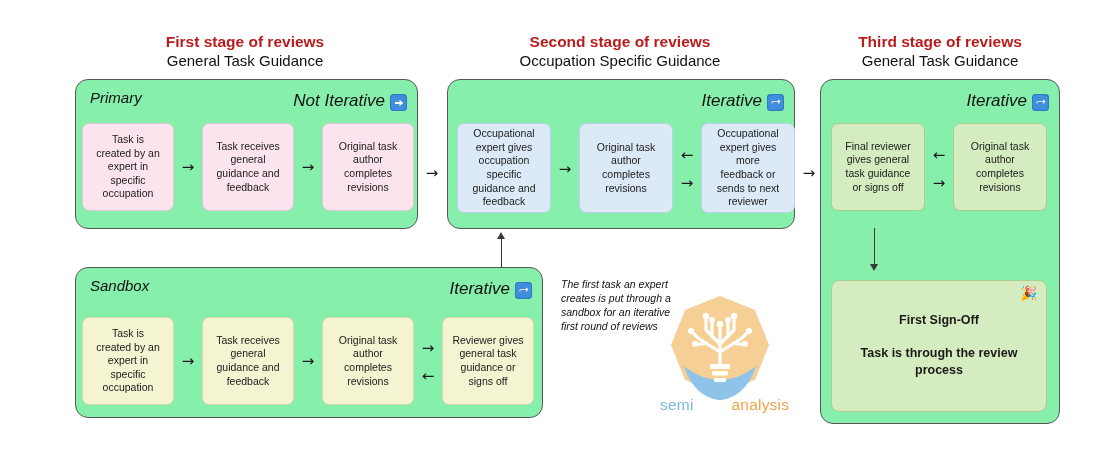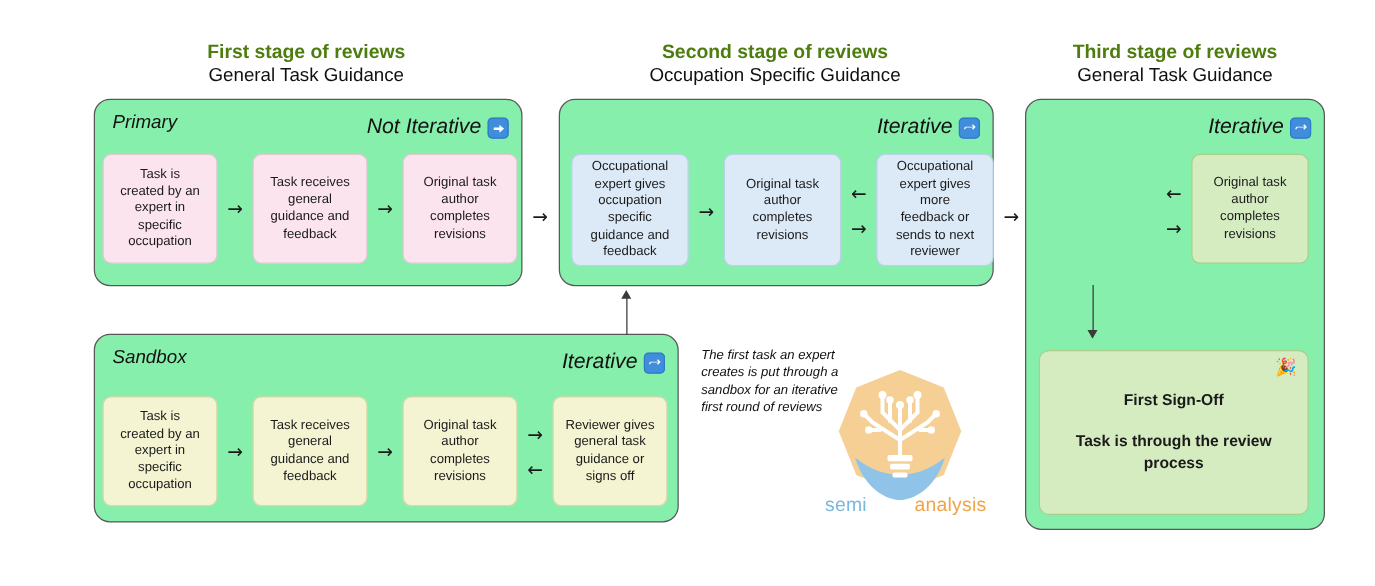--- a/index.html
+++ b/index.html
@@ -8,21 +8,21 @@
     background:#ffffff;
     font-family:"Liberation Sans", sans-serif;
     color:#1a1a1a;
     overflow:hidden;
     position:relative;
   }
   .canvas{position:relative;width:1100px;height:469px;}
 
   
   .stage-head{position:absolute;text-align:center;line-height:1.22;}
-  .stage-head .t1{font-size:15.5px;font-weight:bold;color:#4d7c0f;white-space:nowrap;}
+  .stage-head .t1{font-size:15.5px;font-weight:bold;color:#b91c1c;white-space:nowrap;}
   .stage-head .t2{font-size:15px;color:#101010;white-space:nowrap;}
 
   
   .group{
     position:absolute;
     border:1.3px solid #585858;
     border-radius:13px;
     background:#86efac;
     box-sizing:border-box;
   }
@@ -236,20 +236,24 @@
   <div class="group" style="left:820px;top:79px;width:240px;height:345px;">
     <div class="badge">
       <span>Iterative</span>
       <span class="badge-ico">
         <svg width="12" height="12" viewBox="0 0 24 24" aria-hidden="true">
           <path d="M6.5 8.6h11l-2.3-2.3 1.5-1.5 4.3 4.3-4.3 4.3-1.5-1.5 2.1-2.1h-11A1.8 1.8 0 0 0 4.8 11.5v1.2H2.6v-1.2A3.9 3.9 0 0 1 6.5 8.6z" fill="#ffffff"></path>
         </svg>
       </span>
     </div>
 
+    <div class="node n-green" style="left:10px;top:43px;width:94px;height:88px;">Final reviewer
+gives general
+task guidance
+or signs off</div>
     <div class="arrow" style="left:106px;top:68px;width:24px;">←</div>
     <div class="arrow" style="left:106px;top:96px;width:24px;">→</div>
     <div class="node n-green" style="left:132px;top:43px;width:94px;height:88px;">Original task
 author
 completes
 revisions</div>
 
     <div class="vline" style="left:53px;top:148px;height:38px;"></div>
     <div class="vhead down" style="left:49px;top:184px;"></div>
 

